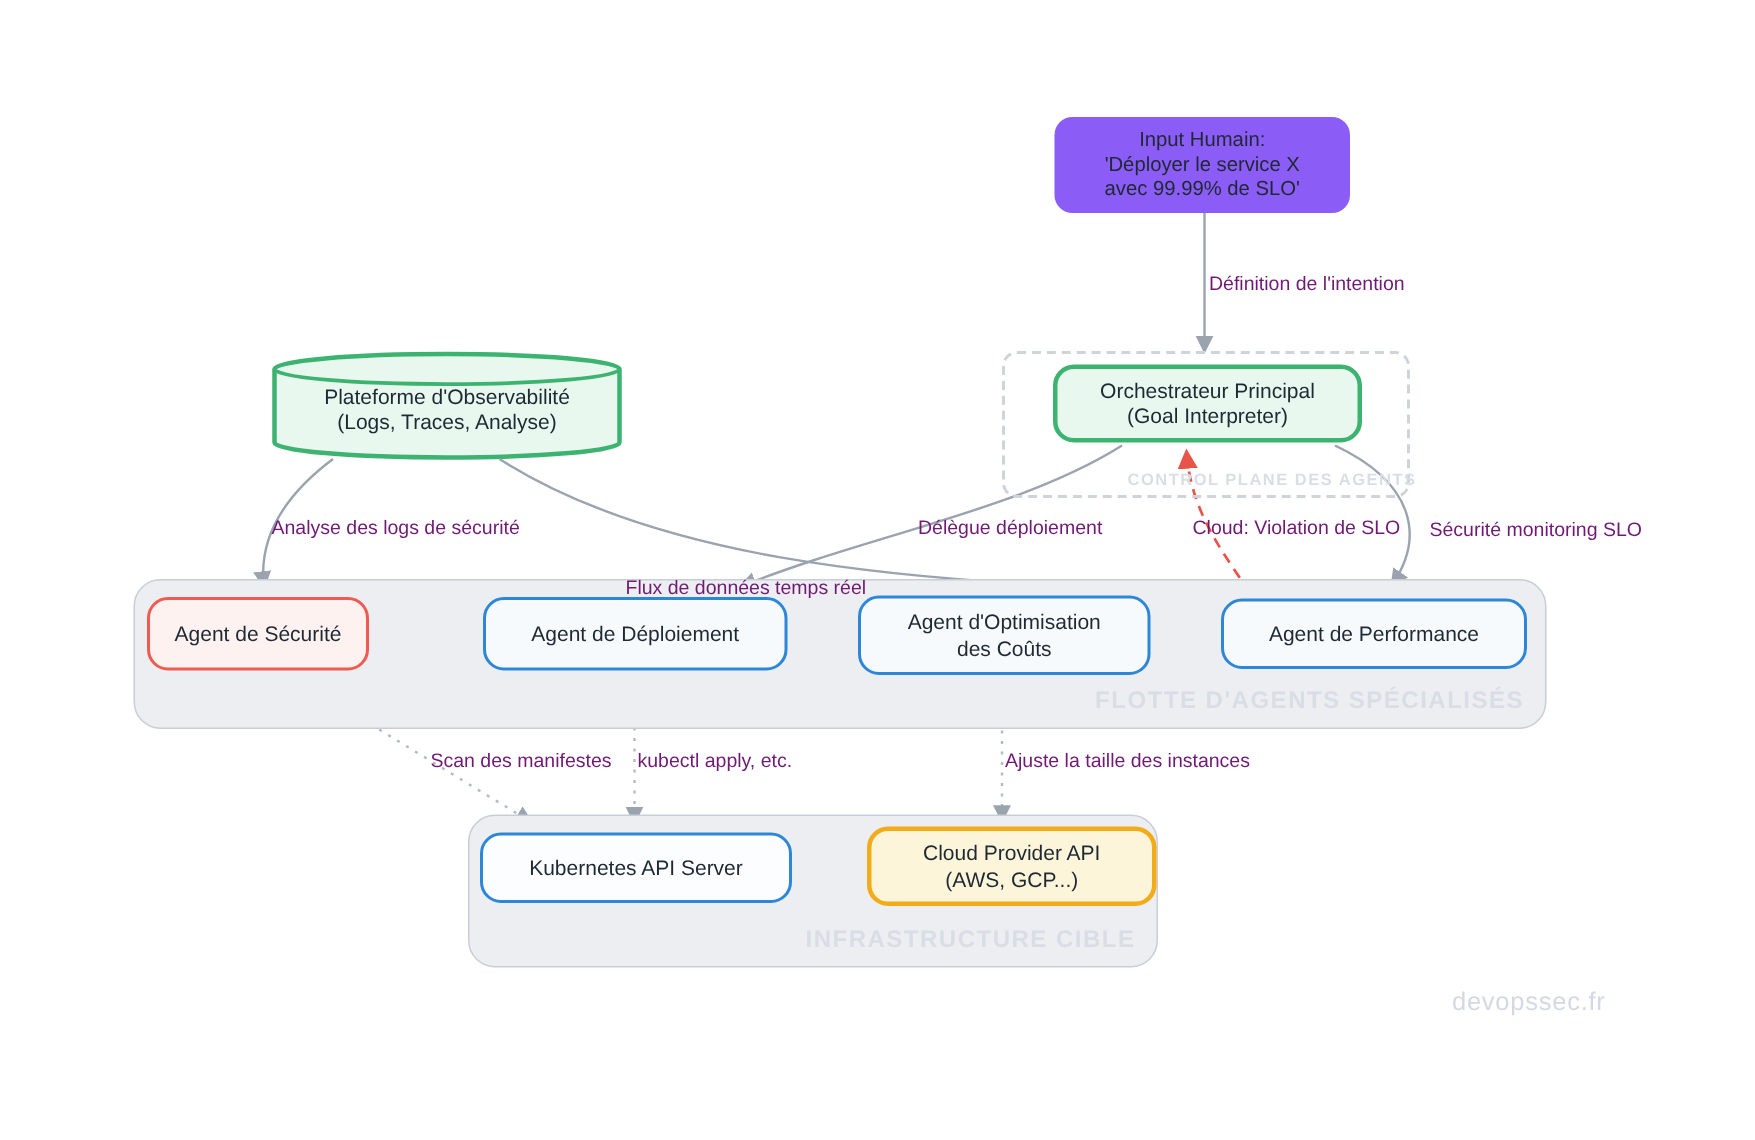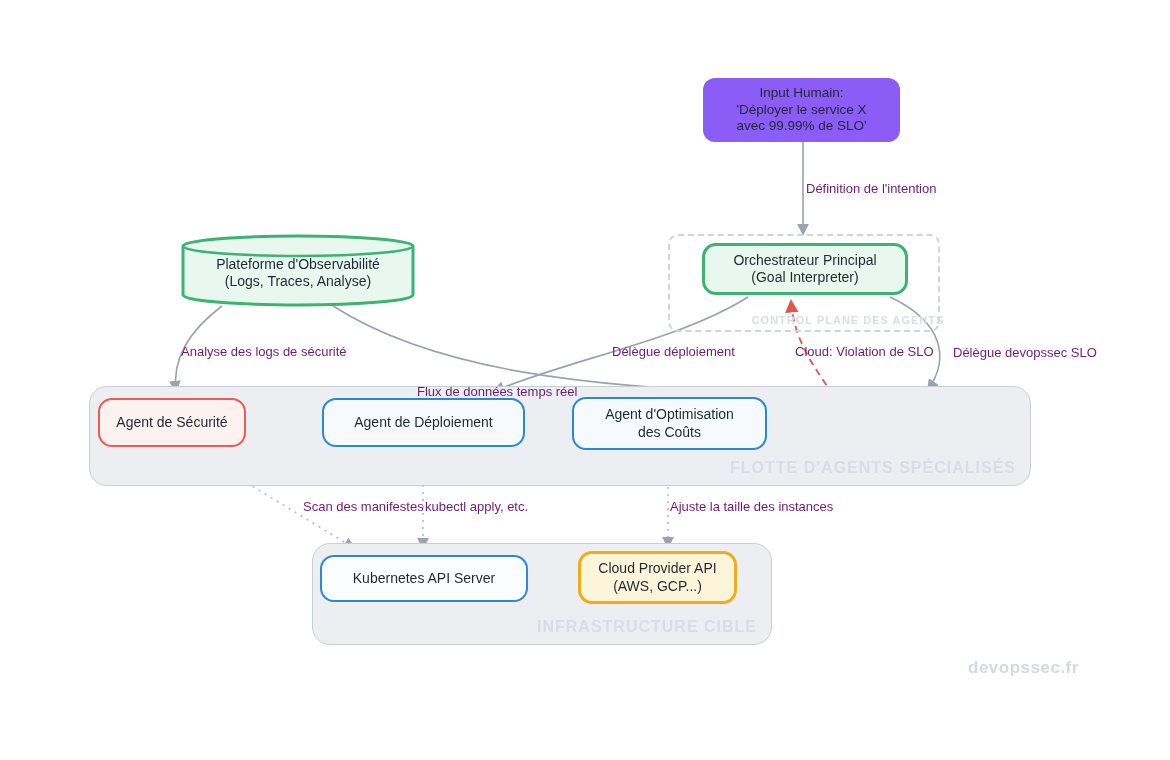--- a/index.html
+++ b/index.html
@@ -30,45 +30,45 @@
   .rounded{border-radius:14px;}
 
   .n-input{left:703px;top:78px;width:197px;height:64px;background:#8b5cf6;border-radius:12px;font-size:13.5px;}
   .n-orch{left:702px;top:243px;width:206px;height:52px;background:#e9f8ef;border:3px solid var(--green);}
   .n-obs{left:183px;top:248px;width:230px;height:50px;background:transparent;}
   .n-sec{left:98px;top:398px;width:148px;height:49px;background:#fdf2f0;border:2.5px solid var(--red);}
   .n-dep{left:322px;top:398px;width:203px;height:49px;background:#f7fafc;border:2.5px solid var(--blue);}
   .n-opt{left:572px;top:397px;width:195px;height:53px;background:#f7fafc;border:2.5px solid var(--blue);}
   .n-perf{left:814px;top:399px;width:204px;height:47px;background:#f7fafc;border:2.5px solid var(--blue);}
   .n-k8s{left:320px;top:555px;width:208px;height:47px;background:#fcfdfe;border:2.5px solid var(--blue);}
-  .n-cloud{left:578px;top:551px;width:159px;height:53px;background:#fcf5da;border:3px solid var(--orange);}
+  .n-cloud{left:578px;top:551px;width:193px;height:53px;background:#fcf5da;border:3px solid var(--orange);}
 
   
   .container{position:absolute;border-radius:18px;}
   .c-ctrl{left:668px;top:234px;width:272px;height:98px;border:2px dashed #ced4da;border-radius:10px;background:transparent;}
   .c-fleet{left:89px;top:386px;width:942px;height:100px;background:#eceef1;border:1.5px solid #c8ced5;}
   .c-infra{left:312px;top:543px;width:460px;height:102px;background:#eceef1;border:1.5px solid #c8ced5;}
   .container-label{position:absolute;font-weight:bold;color:var(--container_label);letter-spacing:1px;white-space:nowrap;}
   .lb-ctrl{bottom:4px;left:0;width:100%;text-align:center;font-size:11px;margin-left:44px;}
   .lb-fleet{right:14px;bottom:8px;font-size:16px;}
   .lb-infra{right:14px;bottom:8px;font-size:16px;}
 
   
   .edge-label{position:absolute;font-size:13px;color:#701a75;white-space:nowrap;}
   .lbl-intent{left:806px;top:181px;}
   .lbl-analyse{left:181px;top:344px;}
   .lbl-flux{left:417px;top:344px;margin-top:40px;}
   .lbl-deleg-deploy{left:612px;top:344px;}
   .lbl-alerte{left:795px;top:344px;}
   .lbl-deleg-mon{left:953px;top:345px;}
-  .lbl-scan{left:287px;top:499px;margin-left:16px;}
+  .lbl-scan{left:287px;top:499px;}
   .lbl-kubectl{left:425px;top:499px;}
   .lbl-ajuste{left:670px;top:499px;}
 
-  .watermark{position:absolute;left:968px;top:658px;font-size:17px;font-weight:bold;color:#d3d8e2;letter-spacing:0.5px;}
+  .watermark{position:absolute;left:968px;top:658px;font-size:17px;font-weight:normal;color:#d3d8e2;letter-spacing:0.5px;}
 </style>
 </head>
 <body>
 
 <div class="canvas">
 
   <svg class="layer" viewBox="0 0 1170 760">
     <defs>
       <marker id="arrow-gray" viewBox="0 0 10 10" refX="8.5" refY="5" markerWidth="7.5" markerHeight="7.5" orient="auto-start-reverse">
         <path d="M0,0 L10,5 L0,10 z" class="mk-gray"></path>
@@ -118,32 +118,35 @@
   <div class="node n-sec rounded">
     <span class="txt">Agent de Sécurité</span>
   </div>
   <div class="node n-dep rounded">
     <span class="txt">Agent de Déploiement</span>
   </div>
   <div class="node n-opt rounded">
     <span class="txt">Agent d'Optimisation
 des Coûts</span>
   </div>
+  <div class="node n-perf rounded">
+    <span class="txt">Agent de Performance</span>
+  </div>
   <div class="node n-k8s rounded">
     <span class="txt">Kubernetes API Server</span>
   </div>
   <div class="node n-cloud rounded">
     <span class="txt">Cloud Provider API
 (AWS, GCP...)</span>
   </div>
 
   <div class="edge-label lbl-intent">Définition de l'intention</div>
   <div class="edge-label lbl-analyse">Analyse des logs de sécurité</div>
   <div class="edge-label lbl-flux">Flux de données temps réel</div>
   <div class="edge-label lbl-deleg-deploy">Délègue déploiement</div>
   <div class="edge-label lbl-alerte">Cloud: Violation de SLO</div>
-  <div class="edge-label lbl-deleg-mon">Délègue devopssec SLO</div>
+  <div class="edge-label lbl-deleg-mon">Sécurité monitoring SLO</div>
   <div class="edge-label lbl-scan">Scan des manifestes</div>
   <div class="edge-label lbl-kubectl">kubectl apply, etc.</div>
   <div class="edge-label lbl-ajuste">Ajuste la taille des instances</div>
 
   <div class="watermark">devopssec.fr</div>
 </div>
 
 </body></html>

